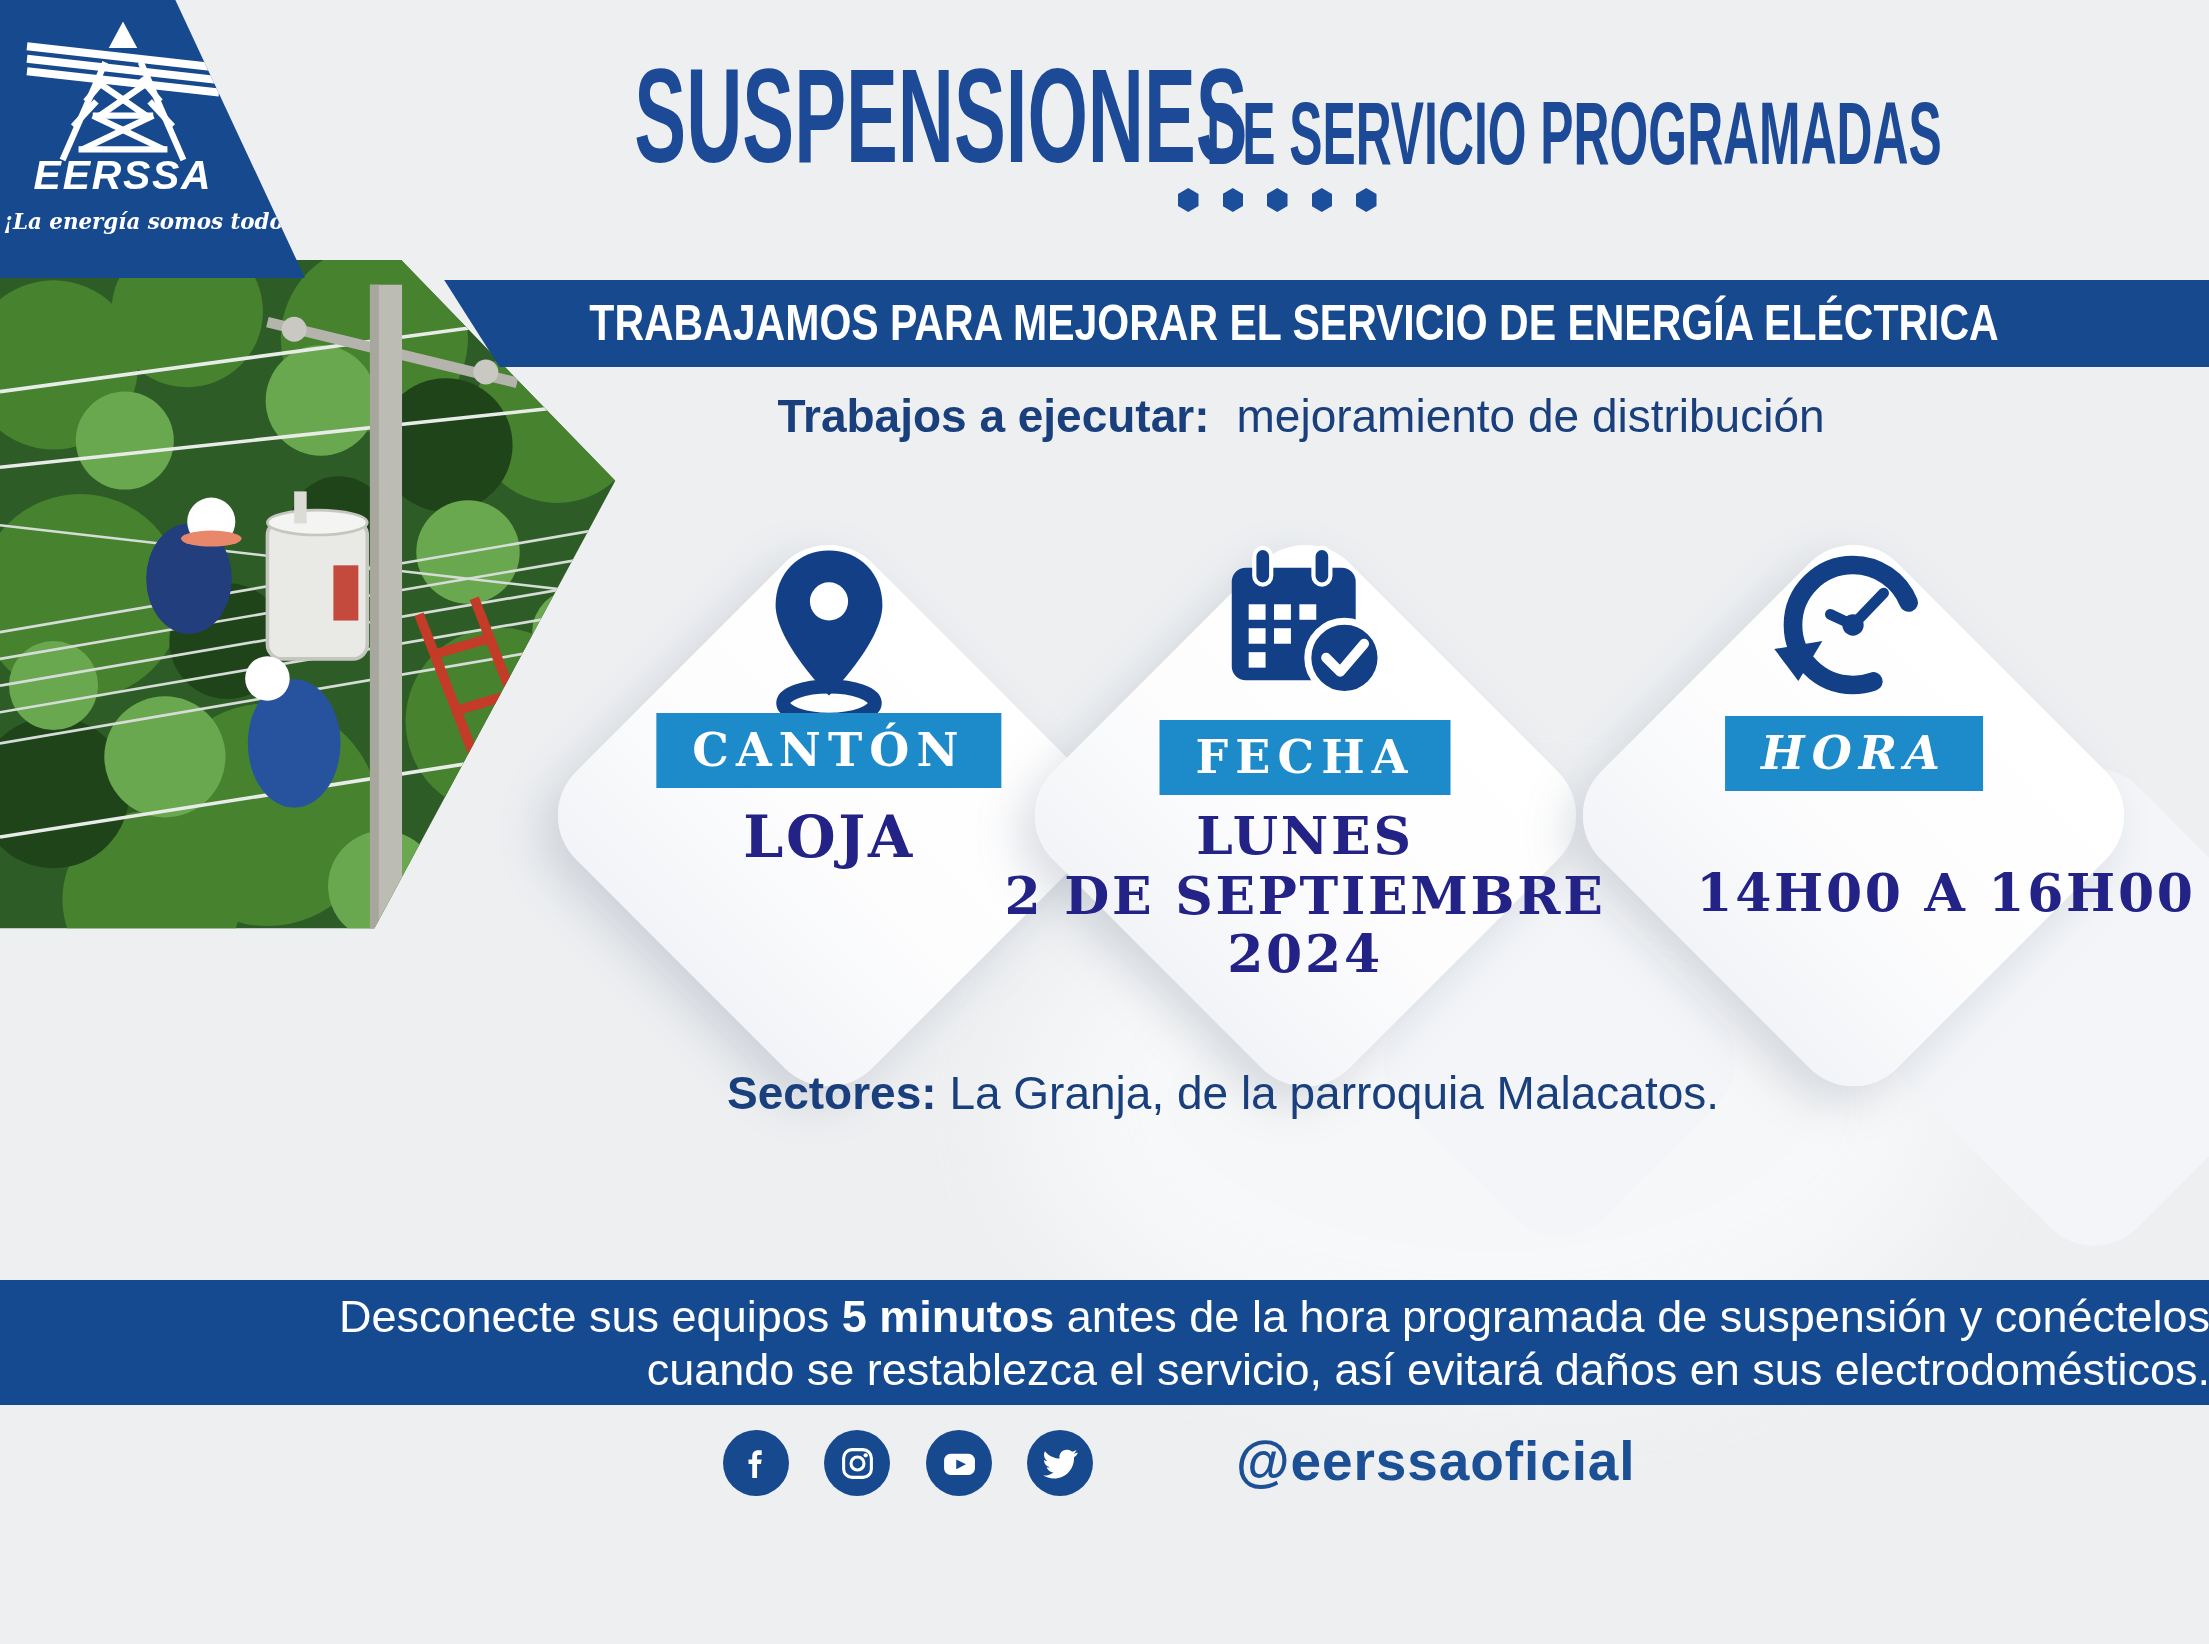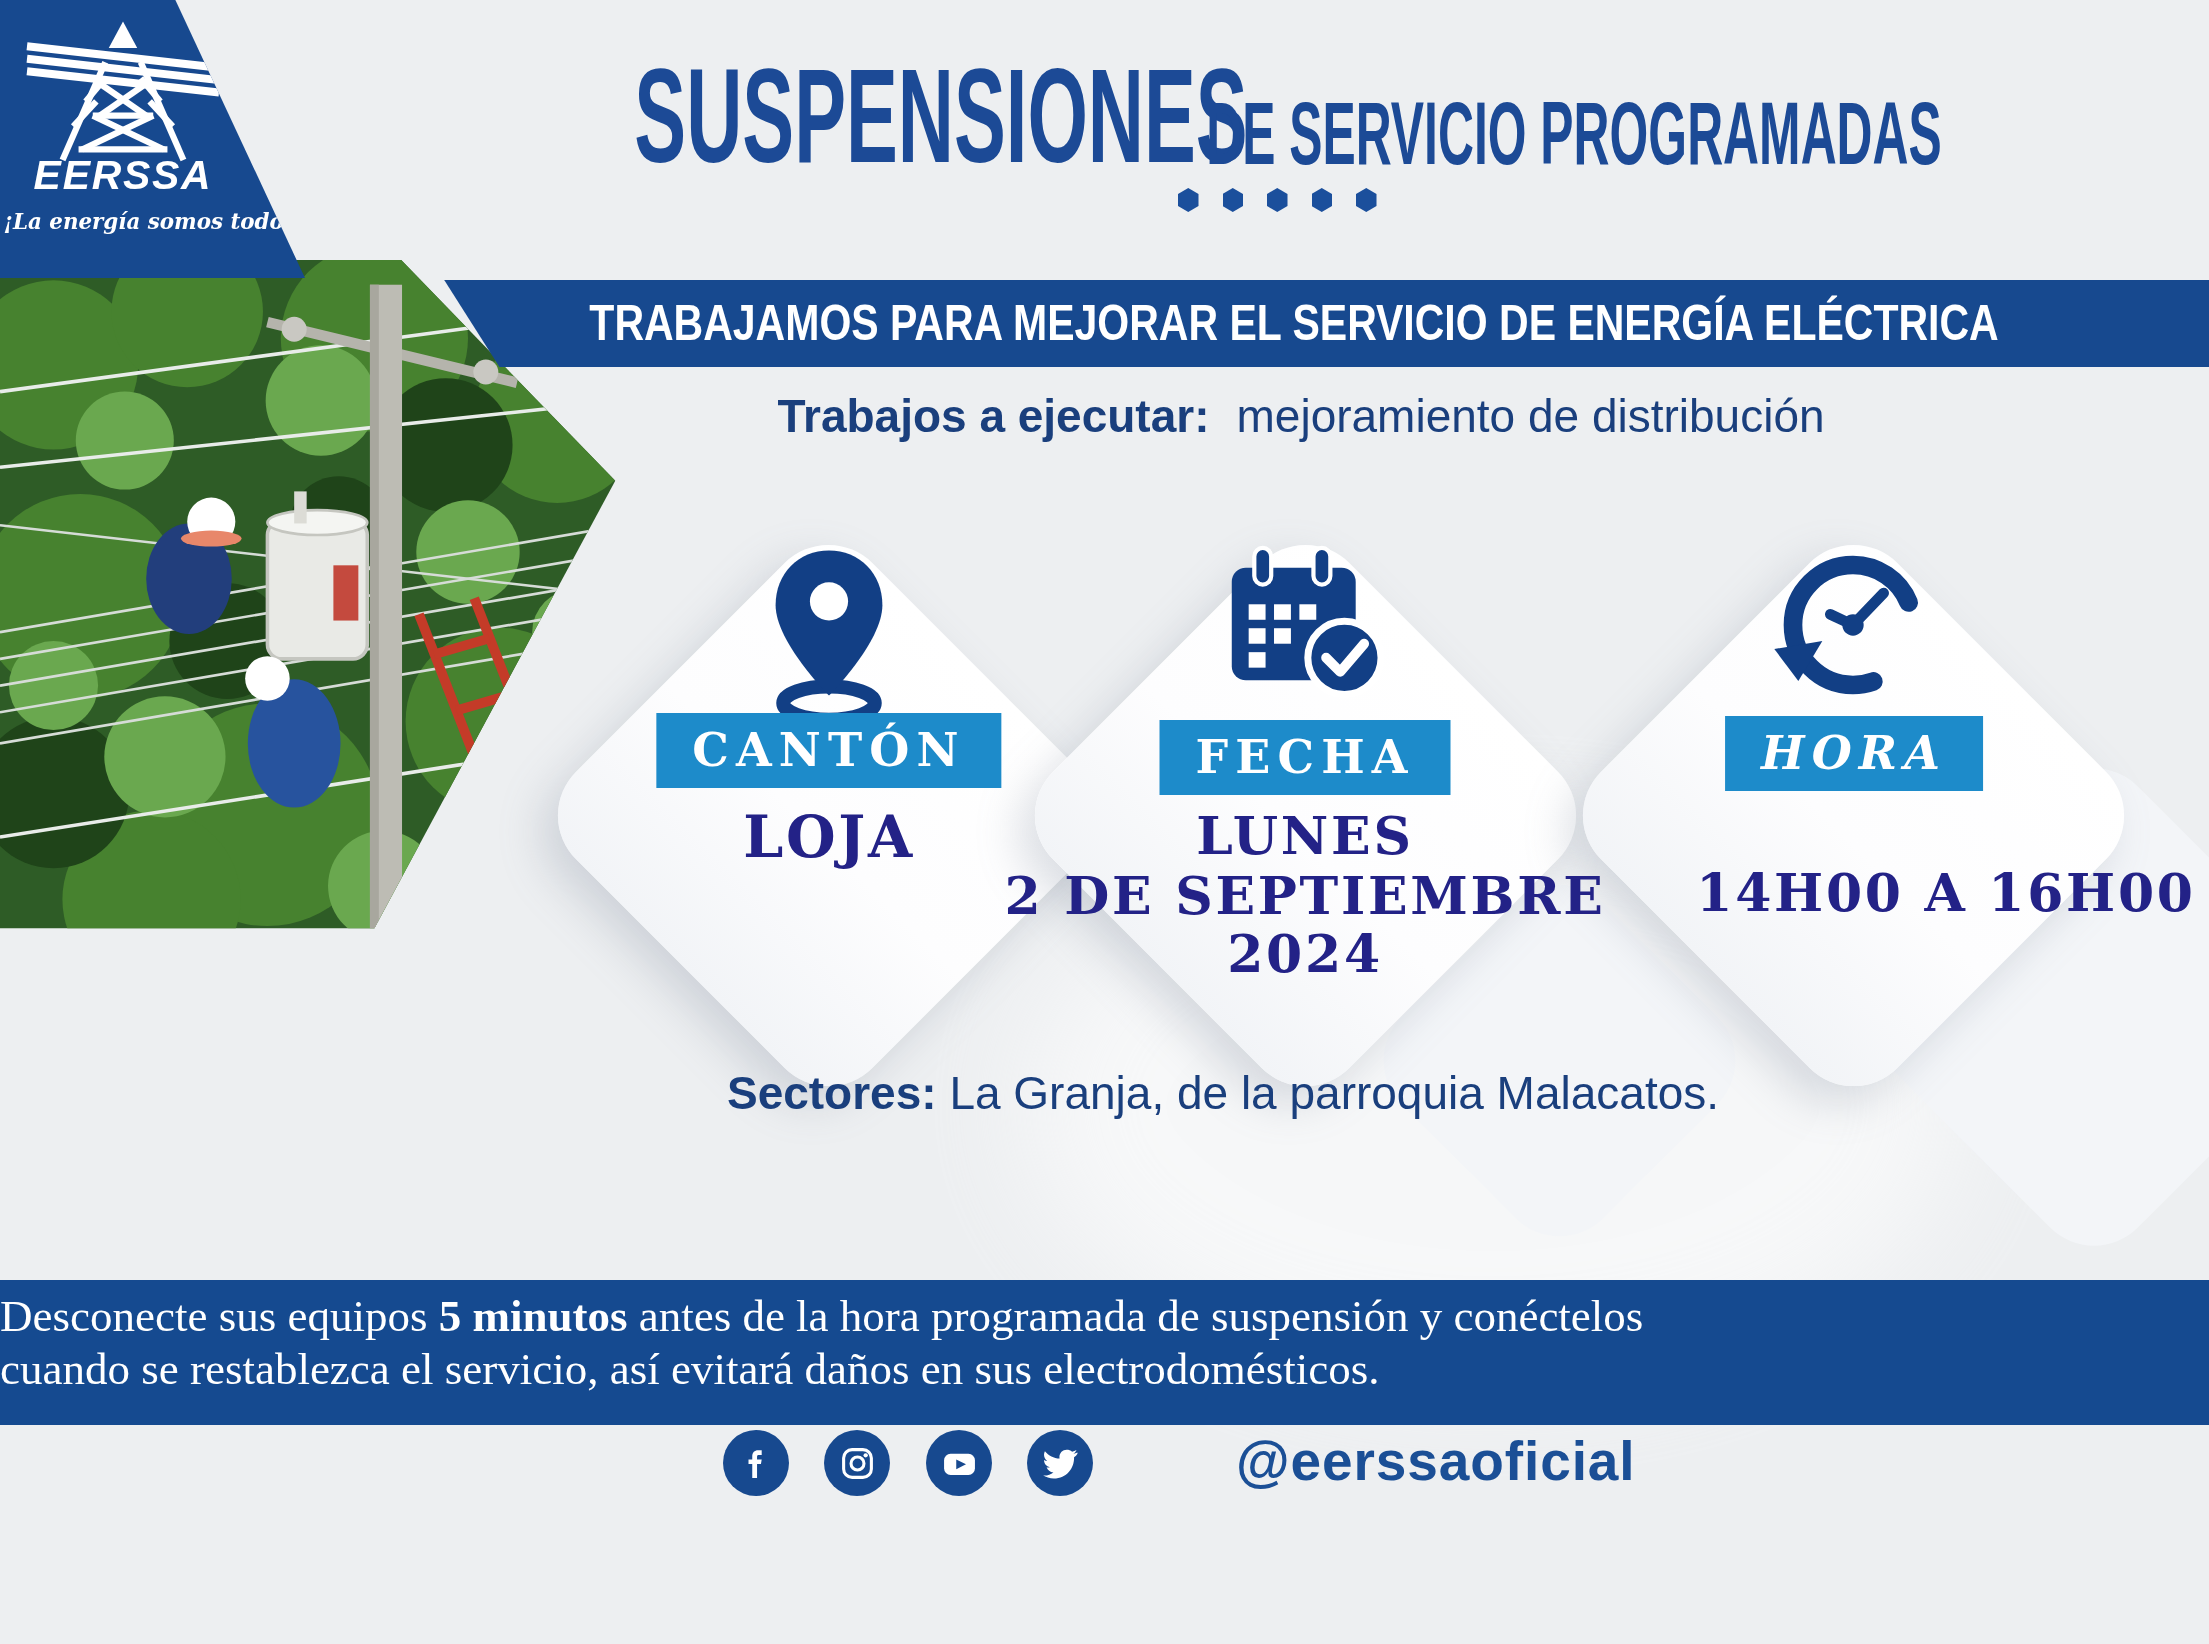--- a/index.html
+++ b/index.html
@@ -83,23 +83,23 @@
     letter-spacing:2.7px;line-height:1.1;
   }
   
   .sectors-line{
     position:absolute;left:1223px;top:1066px;white-space:nowrap;
     transform:translateX(-50%);color:#1a3f7d;font-size:46px;
   }
   .sectors-line .lbl{font-weight:bold;}
   
   .notice-bar{
-    position:absolute;left:0;top:1280px;width:2210px;height:145px;
-    background:#154a90;color:#ffffff;text-align:left;
-    font-size:45px;line-height:53px;padding-top:9.8px;box-sizing:border-box;font-family:Liberation Serif, serif;
+    position:absolute;left:0;top:1280px;width:2210px;height:125px;
+    background:#154a90;color:#ffffff;text-align:right;
+    font-size:45px;line-height:53px;padding-top:9.8px;box-sizing:border-box;
   }
   .notice-bar b{font-weight:bold;}
   
   .social-icon{
     position:absolute;top:1430px;width:66px;height:66px;border-radius:50%;
     background:#17498f;display:flex;align-items:center;justify-content:center;
     cursor:pointer;
   }
   .handle{
     position:absolute;left:1236px;top:1429px;color:#1b4f96;

